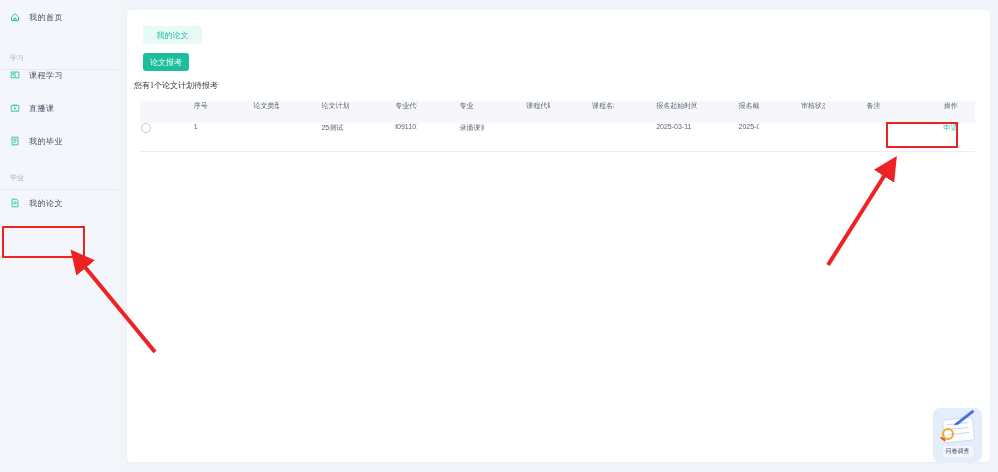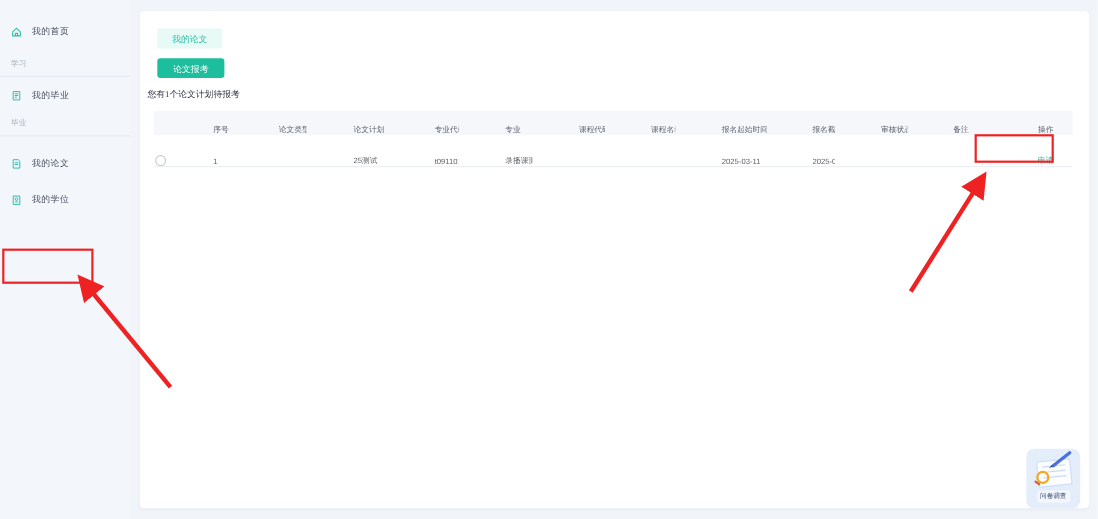--- a/index.html
+++ b/index.html
@@ -1,38 +1,38 @@
 <!DOCTYPE html>
 <html><head>
 <meta charset="utf-8">
 <style>
   html,body{margin:0;padding:0;}
   body{width:998px;height:472px;background:#f1f5fa;font-family:"Liberation Sans","DejaVu Sans",sans-serif;overflow:hidden;position:relative;}
   .page{position:absolute;inset:0;}
 
   
   .sidebar{position:absolute;left:0;top:0;width:118px;height:472px;background:#f3f7fc;}
-  .side-item{height:33px;display:flex;align-items:center;gap:9px;padding-left:10px;cursor:pointer;}
+  .side-item{height:33px;display:flex;align-items:flex-start;gap:9px;padding-left:10px;cursor:pointer;}
   .side-item .lbl{font-size:8px;color:#454c5e;letter-spacing:.5px;}
   .side-item .icn{width:10px;height:10px;display:inline-flex;}
   .side-item.first{margin-top:12px;}
   .side-section{margin:8px 0 0 10px;font-size:7px;color:#a9b2c0;}
   .side-section.g2{margin-top:4px;}
   .divider{height:1px;background:#e4e9f1;margin-top:6px;}
   .grp2{margin-top:8px;}
 
   
   .panel{position:absolute;left:127px;top:10px;width:863px;height:452px;background:#ffffff;border-radius:4px;box-shadow:0 1px 3px rgba(30,50,90,.05);}
   .tab{position:absolute;left:16px;top:16px;width:59px;height:18px;background:#e8faf5;color:#1fbda1;font-size:8px;display:flex;align-items:center;justify-content:center;border-radius:2px;cursor:pointer;}
-  .btn{position:absolute;left:16px;top:43px;width:61px;height:18px;background:#1dbe9e;border:none;color:#ffffff;font-size:8px;border-radius:3px;display:flex;align-items:center;justify-content:center;cursor:pointer;font-family:inherit;}
+  .btn{position:absolute;left:16px;top:43px;width:46px;height:18px;background:#1dbe9e;border:none;color:#ffffff;font-size:8px;border-radius:3px;display:flex;align-items:center;justify-content:center;cursor:pointer;font-family:inherit;}
   .notice{position:absolute;left:7px;top:70px;font-size:8px;color:#2f3340;font-weight:500;font-family:Liberation Serif, serif;}
 
   
   .table{position:absolute;left:13px;top:91px;width:835px;font-size:7px;color:#606266;}
-  .tr{display:flex;align-items:flex-end;gap:34px;}
+  .tr{display:flex;align-items:flex-start;gap:34px;}
   .th-row{height:22px;background:#f5f7fa;color:#5d6370;}
   .data-row{height:28px;background:#ffffff;border-bottom:1px solid #ebeef5;}
   .td{padding-left:8px;box-sizing:border-box;overflow:hidden;white-space:nowrap;}
   .c0{width:26px;padding-left:0;display:flex;justify-content:center;}
   .c1{width:47px;}.c2{width:65px;}.c3{width:78px;}.c4{width:57px;}
   .c5{width:63px;}.c6{width:60px;}.c7{width:57px;}.c8{width:97px;}
   .c9{width:53px;}.c10{width:60px;}.c11{width:65px;}
   .c12{width:107px;padding-left:0;display:flex;justify-content:center;}
   .radio{width:8px;height:8px;border:1px solid #c8ccd4;border-radius:50%;background:#fff;cursor:pointer;}
   .apply{color:#2cbfae;cursor:pointer;text-decoration:none;font-size:7.5px;}
@@ -62,21 +62,38 @@
         <svg viewBox="0 0 10 10" width="10" height="10">
             <path d="M1.5 5 L5 1.6 L8.5 5 V8.6 H1.5 Z M4 8.6 V6.3 H6 V8.6" fill="none" stroke="#2bbfa9" stroke-width="1"></path>
           </svg>
       </span>
       <span class="lbl">我的首页</span>
     </div>
 
     <div class="side-section">学习</div>
     <div class="divider"></div>
 
+    <div class="side-item">
+      <span class="icn">
+        <svg viewBox="0 0 10 10" width="10" height="10">
+            <path d="M1.2 2 H8.8 V7.8 H1.2 Z M5 2 V7.8 M2.4 3.6 H4 M2.4 5 H4" fill="none" stroke="#2bbfa9" stroke-width="0.9"></path>
+          </svg>
+      </span>
+      <span class="lbl">课程学习</span>
+    </div>
 
+    <div class="side-item">
+      <span class="icn">
+        <svg viewBox="0 0 10 10" width="10" height="10">
+            <path d="M1.2 2.6 H8.8 V8.2 H1.2 Z M3.2 0.8 L5 2.6 L6.8 0.8" fill="none" stroke="#2bbfa9" stroke-width="0.9"></path>
+            <path d="M4.2 4 L6.4 5.4 L4.2 6.8 Z" fill="#2bbfa9"></path>
+          </svg>
+      </span>
+      <span class="lbl">直播课</span>
+    </div>
 
 
     <div class="side-item">
       <span class="icn">
         <svg viewBox="0 0 10 10" width="10" height="10">
             <path d="M2 1.2 H8 V8.8 H2 Z M3.4 3.2 H6.6 M3.4 4.8 H6.6 M3.4 6.4 H5.4" fill="none" stroke="#2bbfa9" stroke-width="0.9"></path>
           </svg>
       </span>
       <span class="lbl">我的毕业</span>
     </div>
@@ -88,30 +105,20 @@
       <div class="side-item">
         <span class="icn">
           <svg viewBox="0 0 10 10" width="10" height="10">
               <path d="M2 1.2 H6.6 L8 2.6 V8.8 H2 Z M3.4 4 H6.6 M3.4 5.6 H6.6" fill="none" stroke="#2bbfa9" stroke-width="0.9"></path>
             </svg>
         </span>
         <span class="lbl">我的论文</span>
       </div>
 
 
-      <div class="side-item">
-        <span class="icn">
-          <svg viewBox="0 0 10 10" width="10" height="10">
-              <path d="M2 1.2 H8 V8.8 H2 Z" fill="none" stroke="#2bbfa9" stroke-width="0.9"></path>
-              <circle cx="5" cy="4" r="1.2" fill="none" stroke="#2bbfa9" stroke-width="0.9"></circle>
-              <path d="M3.6 6.6 H6.4" stroke="#2bbfa9" stroke-width="0.9"></path>
-            </svg>
-        </span>
-        <span class="lbl">我的学位</span>
-      </div>
     </div>
   </aside>
 
   <main class="panel">
     <div class="tab">我的论文</div>
     <button class="btn">论文报考</button>
     <div class="notice">您有1个论文计划待报考</div>
 
     <div class="table">
       <div class="tr th-row">

